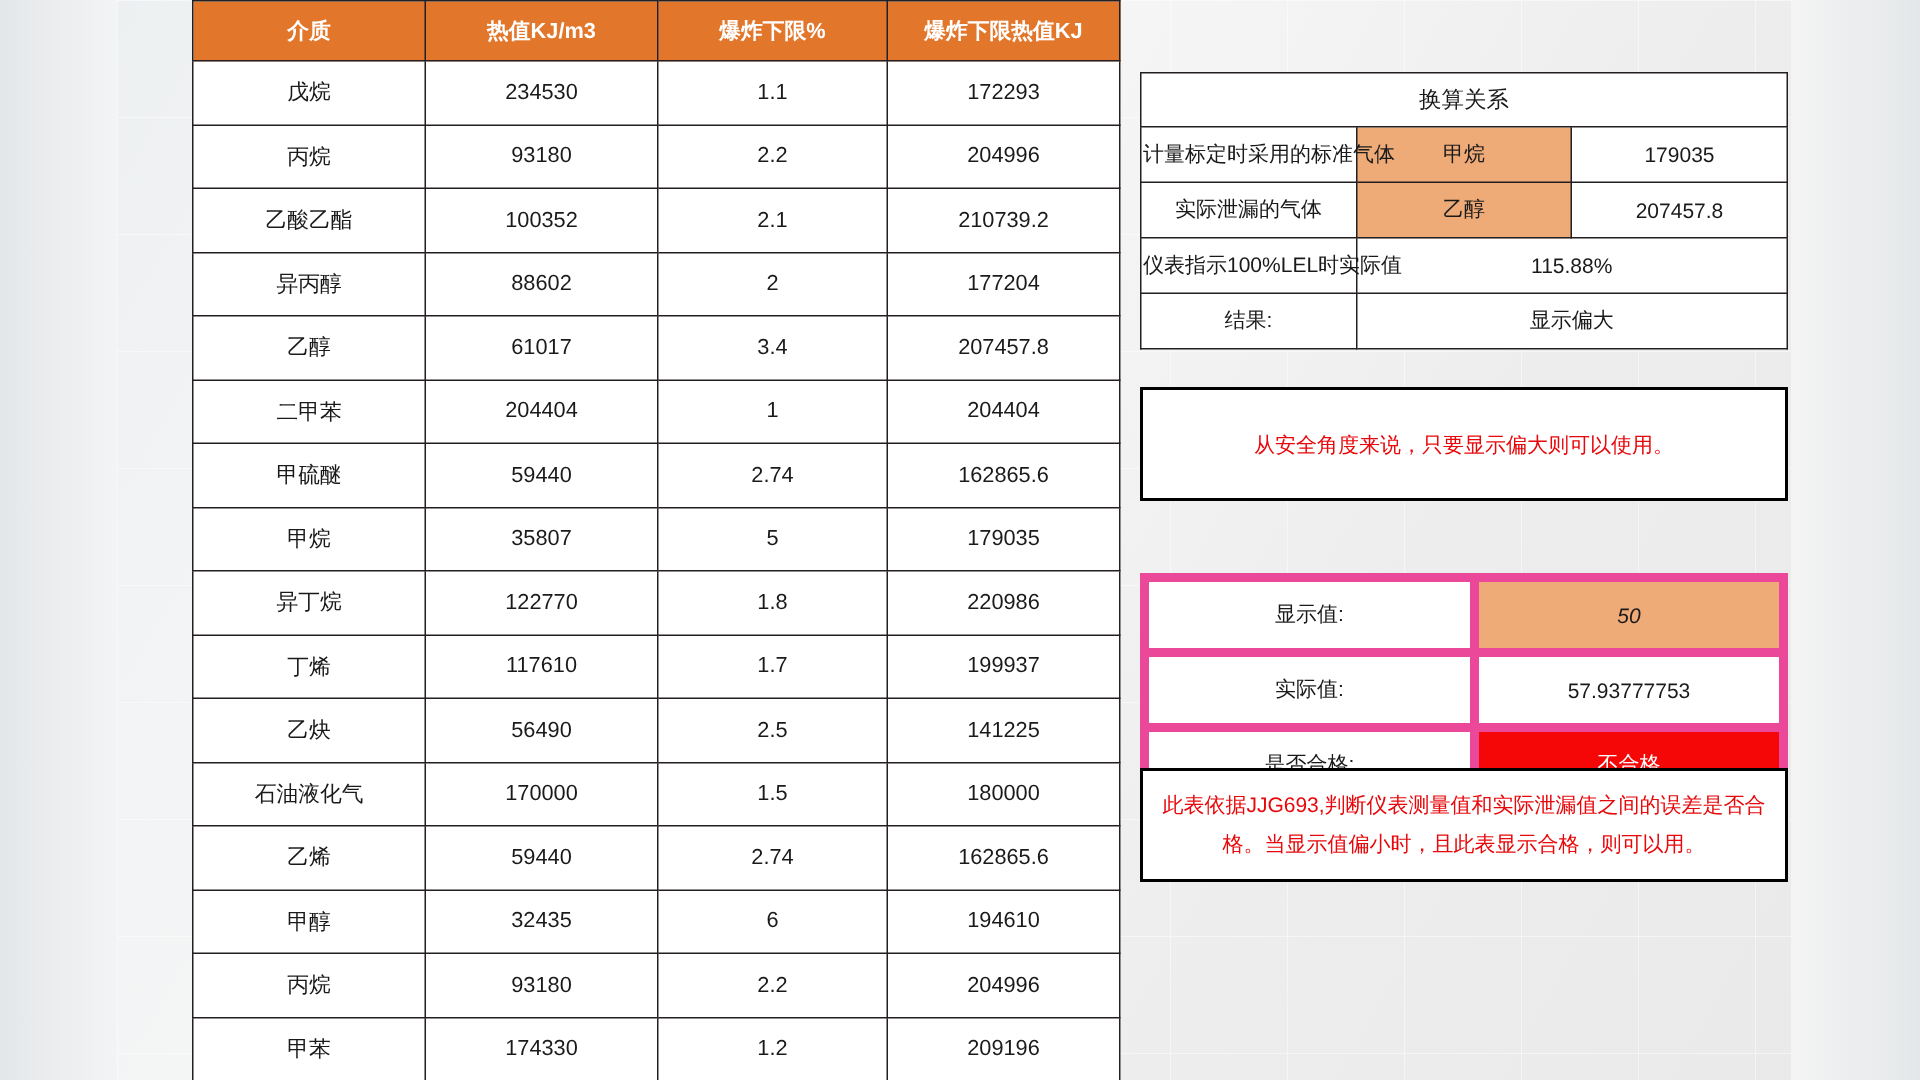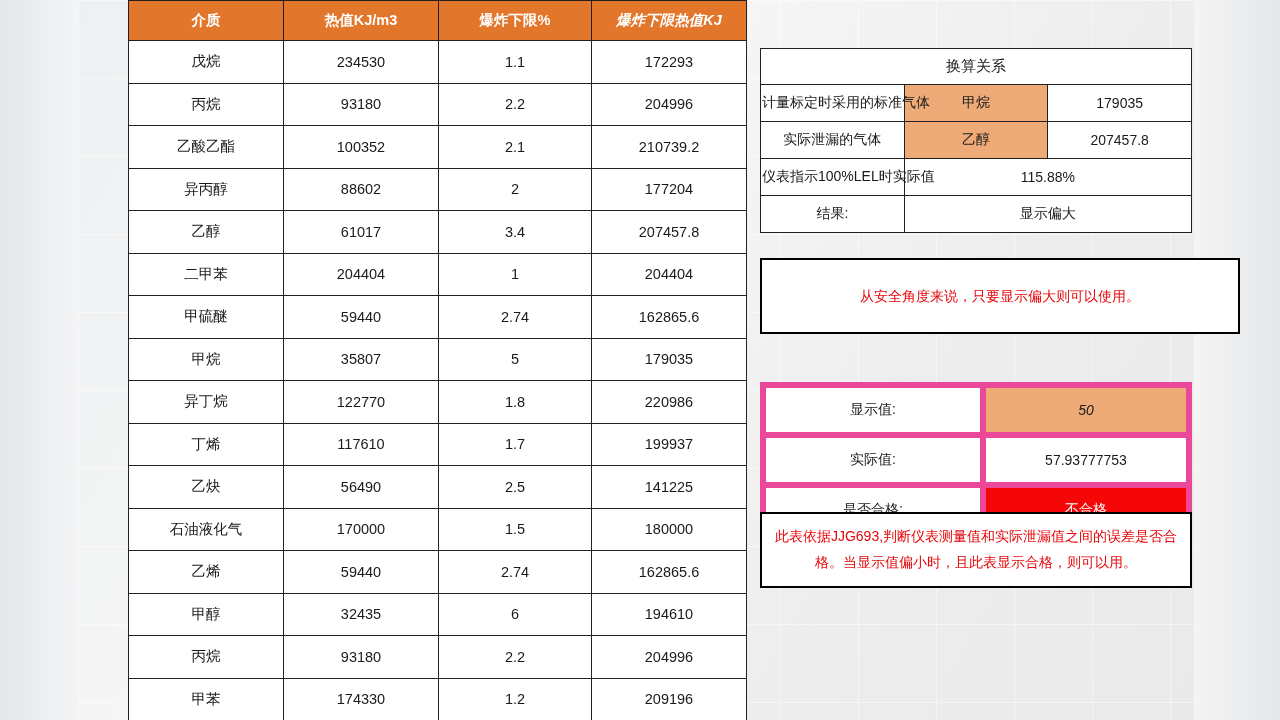--- a/index.html
+++ b/index.html
@@ -60,21 +60,21 @@
   .left-table th {
     background: #e2762a;
     color: #ffffff;
     font-weight: bold;
     font-size: 14.5px;
     height: 39px;
   }
   .col-medium { width: 150px; }
   .col-heat   { width: 150px; }
   .col-lel    { width: 148px; }
-  .col-lelheat{ width: 150px; font-style: italic; }
+  .col-lelheat{ width: 150px; }
 
   
   .conv-table {
     position: absolute;
     left: 760px;
     top: 48px;
     width: 432px;
     border-collapse: collapse;
     table-layout: fixed;
     background: #fff;
@@ -107,21 +107,21 @@
     justify-content: center;
     text-align: center;
     color: #e8070a;
     font-size: 14px;
     line-height: 1.9;
     padding: 6px 12px;
   }
   #note-safety {
     left: 760px;
     top: 258px;
-    width: 480px;
+    width: 432px;
     height: 76px;
   }
   #note-standard {
     left: 760px;
     top: 512px;
     width: 432px;
     height: 76px;
     line-height: 1.85;
   }
 

